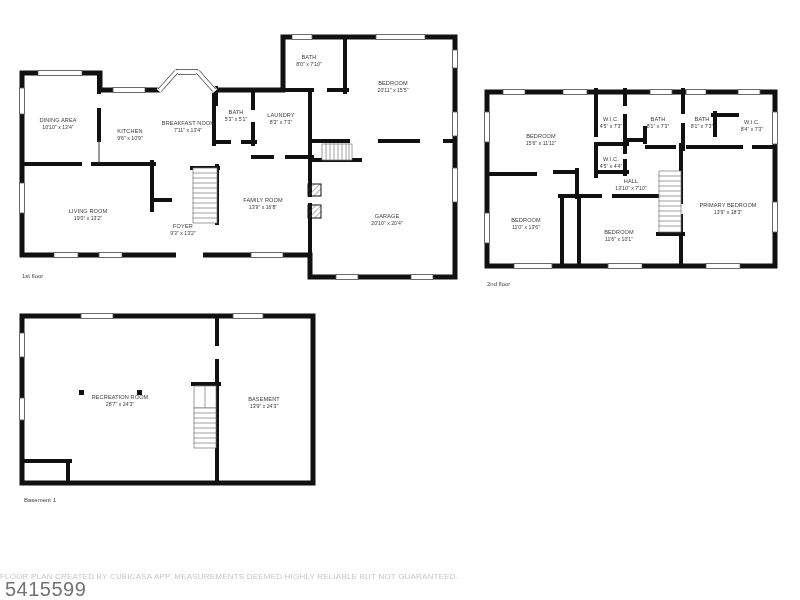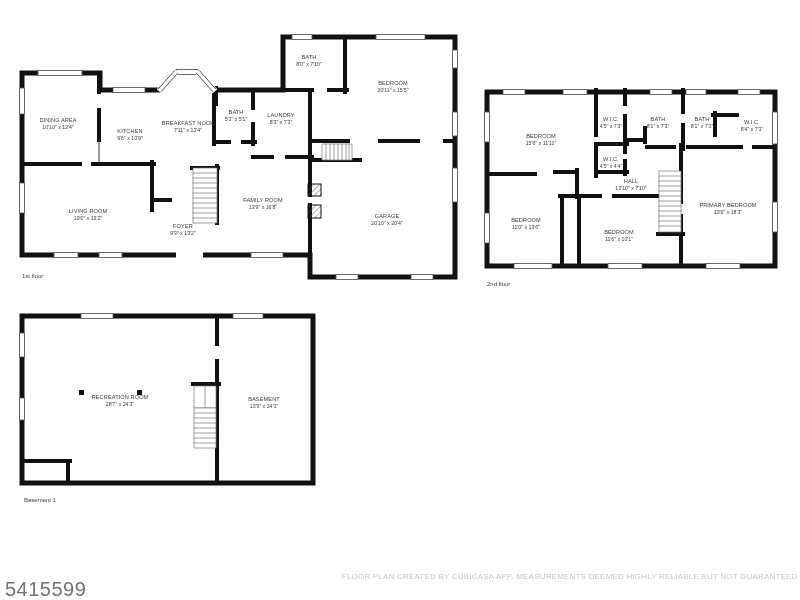--- a/index.html
+++ b/index.html
@@ -6,21 +6,21 @@
   .canvas{position:relative;width:800px;height:600px;background:#ffffff;overflow:hidden;
           font-family:"Liberation Sans",sans-serif;}
   svg{position:absolute;left:0;top:0;}
   .room{position:absolute;transform:translateX(-50%);text-align:center;color:#3c3c3c;
         white-space:nowrap;z-index:5;}
   .room .nm{font-size:5.6px;line-height:8px;letter-spacing:.1px;}
   .room .dm{font-size:5.2px;line-height:7px;}
   .floor-label{position:absolute;font-size:6px;color:#444;z-index:5;}
   .listing-id{position:absolute;left:5px;top:578px;font-size:20px;color:#737373;
               letter-spacing:.5px;z-index:6;}
-  .disclaimer{position:absolute;left:0;top:572px;width:100%;text-align:right;
+  .disclaimer{position:absolute;left:0;top:572px;width:100%;text-align:left;
               font-size:8px;color:#c6c6c6;letter-spacing:.2px;z-index:6;}
 </style>
 </head>
 <body>
 
 <div class="canvas">
 
   <svg width="800" height="600" viewBox="0 0 800 600">
     <defs>
       <pattern id="hatch" width="4" height="4" patternUnits="userSpaceOnUse" patternTransform="rotate(45)">

